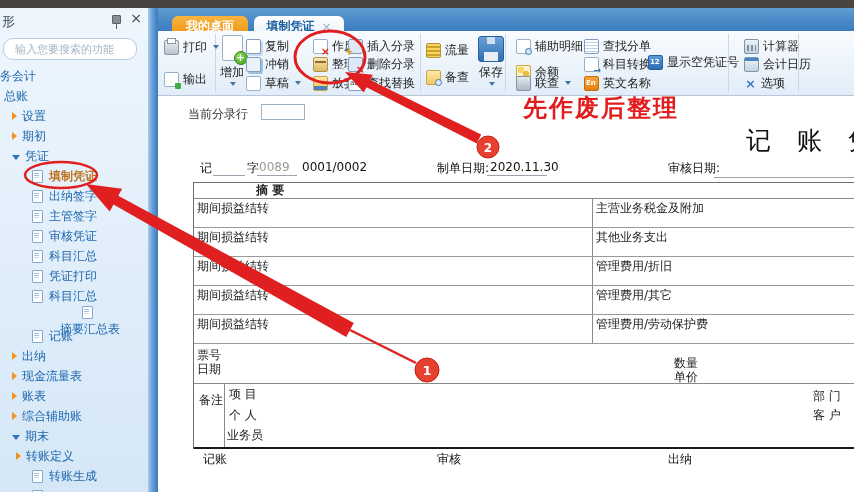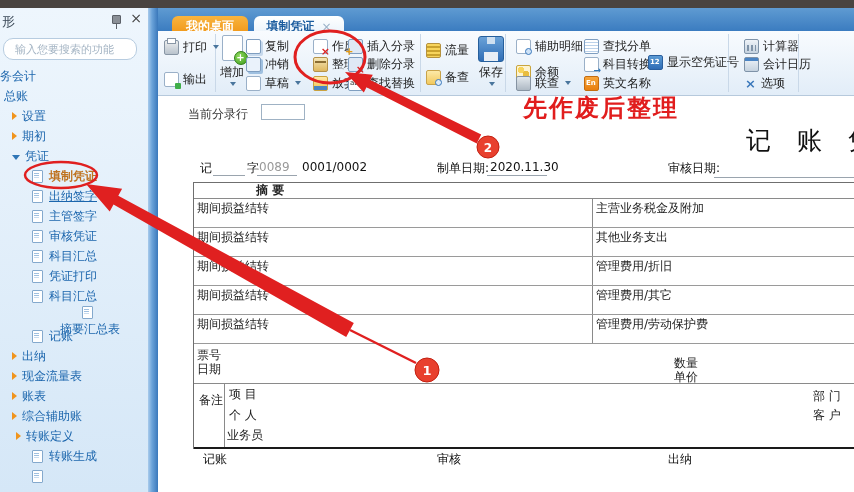--- a/index.html
+++ b/index.html
@@ -157,21 +157,21 @@
         <span class="lbl">期初</span>
       </div>
       <div class="nav-item" style="padding-left: 12px;">
         <span class="tri-d"></span>
         <span class="lbl">凭证</span>
       </div>
       <div class="nav-item sel" style="padding-left: 32px;">
         <span class="doc-ic"></span>
         <span class="lbl">填制凭证</span>
       </div>
-      <div class="nav-item" style="padding-left: 32px; text-decoration: underline;">
+      <div class="nav-item" style="padding-left: 32px;">
         <span class="doc-ic"></span>
         <span class="lbl">出纳签字</span>
       </div>
       <div class="nav-item" style="padding-left: 32px;">
         <span class="doc-ic"></span>
         <span class="lbl">主管签字</span>
       </div>
       <div class="nav-item" style="padding-left: 32px;">
         <span class="doc-ic"></span>
         <span class="lbl">审核凭证</span>
@@ -204,20 +204,24 @@
         <span class="tri-r"></span>
         <span class="lbl">现金流量表</span>
       </div>
       <div class="nav-item" style="padding-left: 12px;">
         <span class="tri-r"></span>
         <span class="lbl">账表</span>
       </div>
       <div class="nav-item" style="padding-left: 12px;">
         <span class="tri-r"></span>
         <span class="lbl">综合辅助账</span>
+      </div>
+      <div class="nav-item" style="padding-left: 12px;">
+        <span class="tri-d"></span>
+        <span class="lbl">期末</span>
       </div>
       <div class="nav-item" style="padding-left: 16px;">
         <span class="tri-r"></span>
         <span class="lbl">转账定义</span>
       </div>
       <div class="nav-item" style="padding-left: 32px;">
         <span class="doc-ic"></span>
         <span class="lbl">转账生成</span>
       </div>
       <div class="nav-item" style="padding-left: 32px;">

